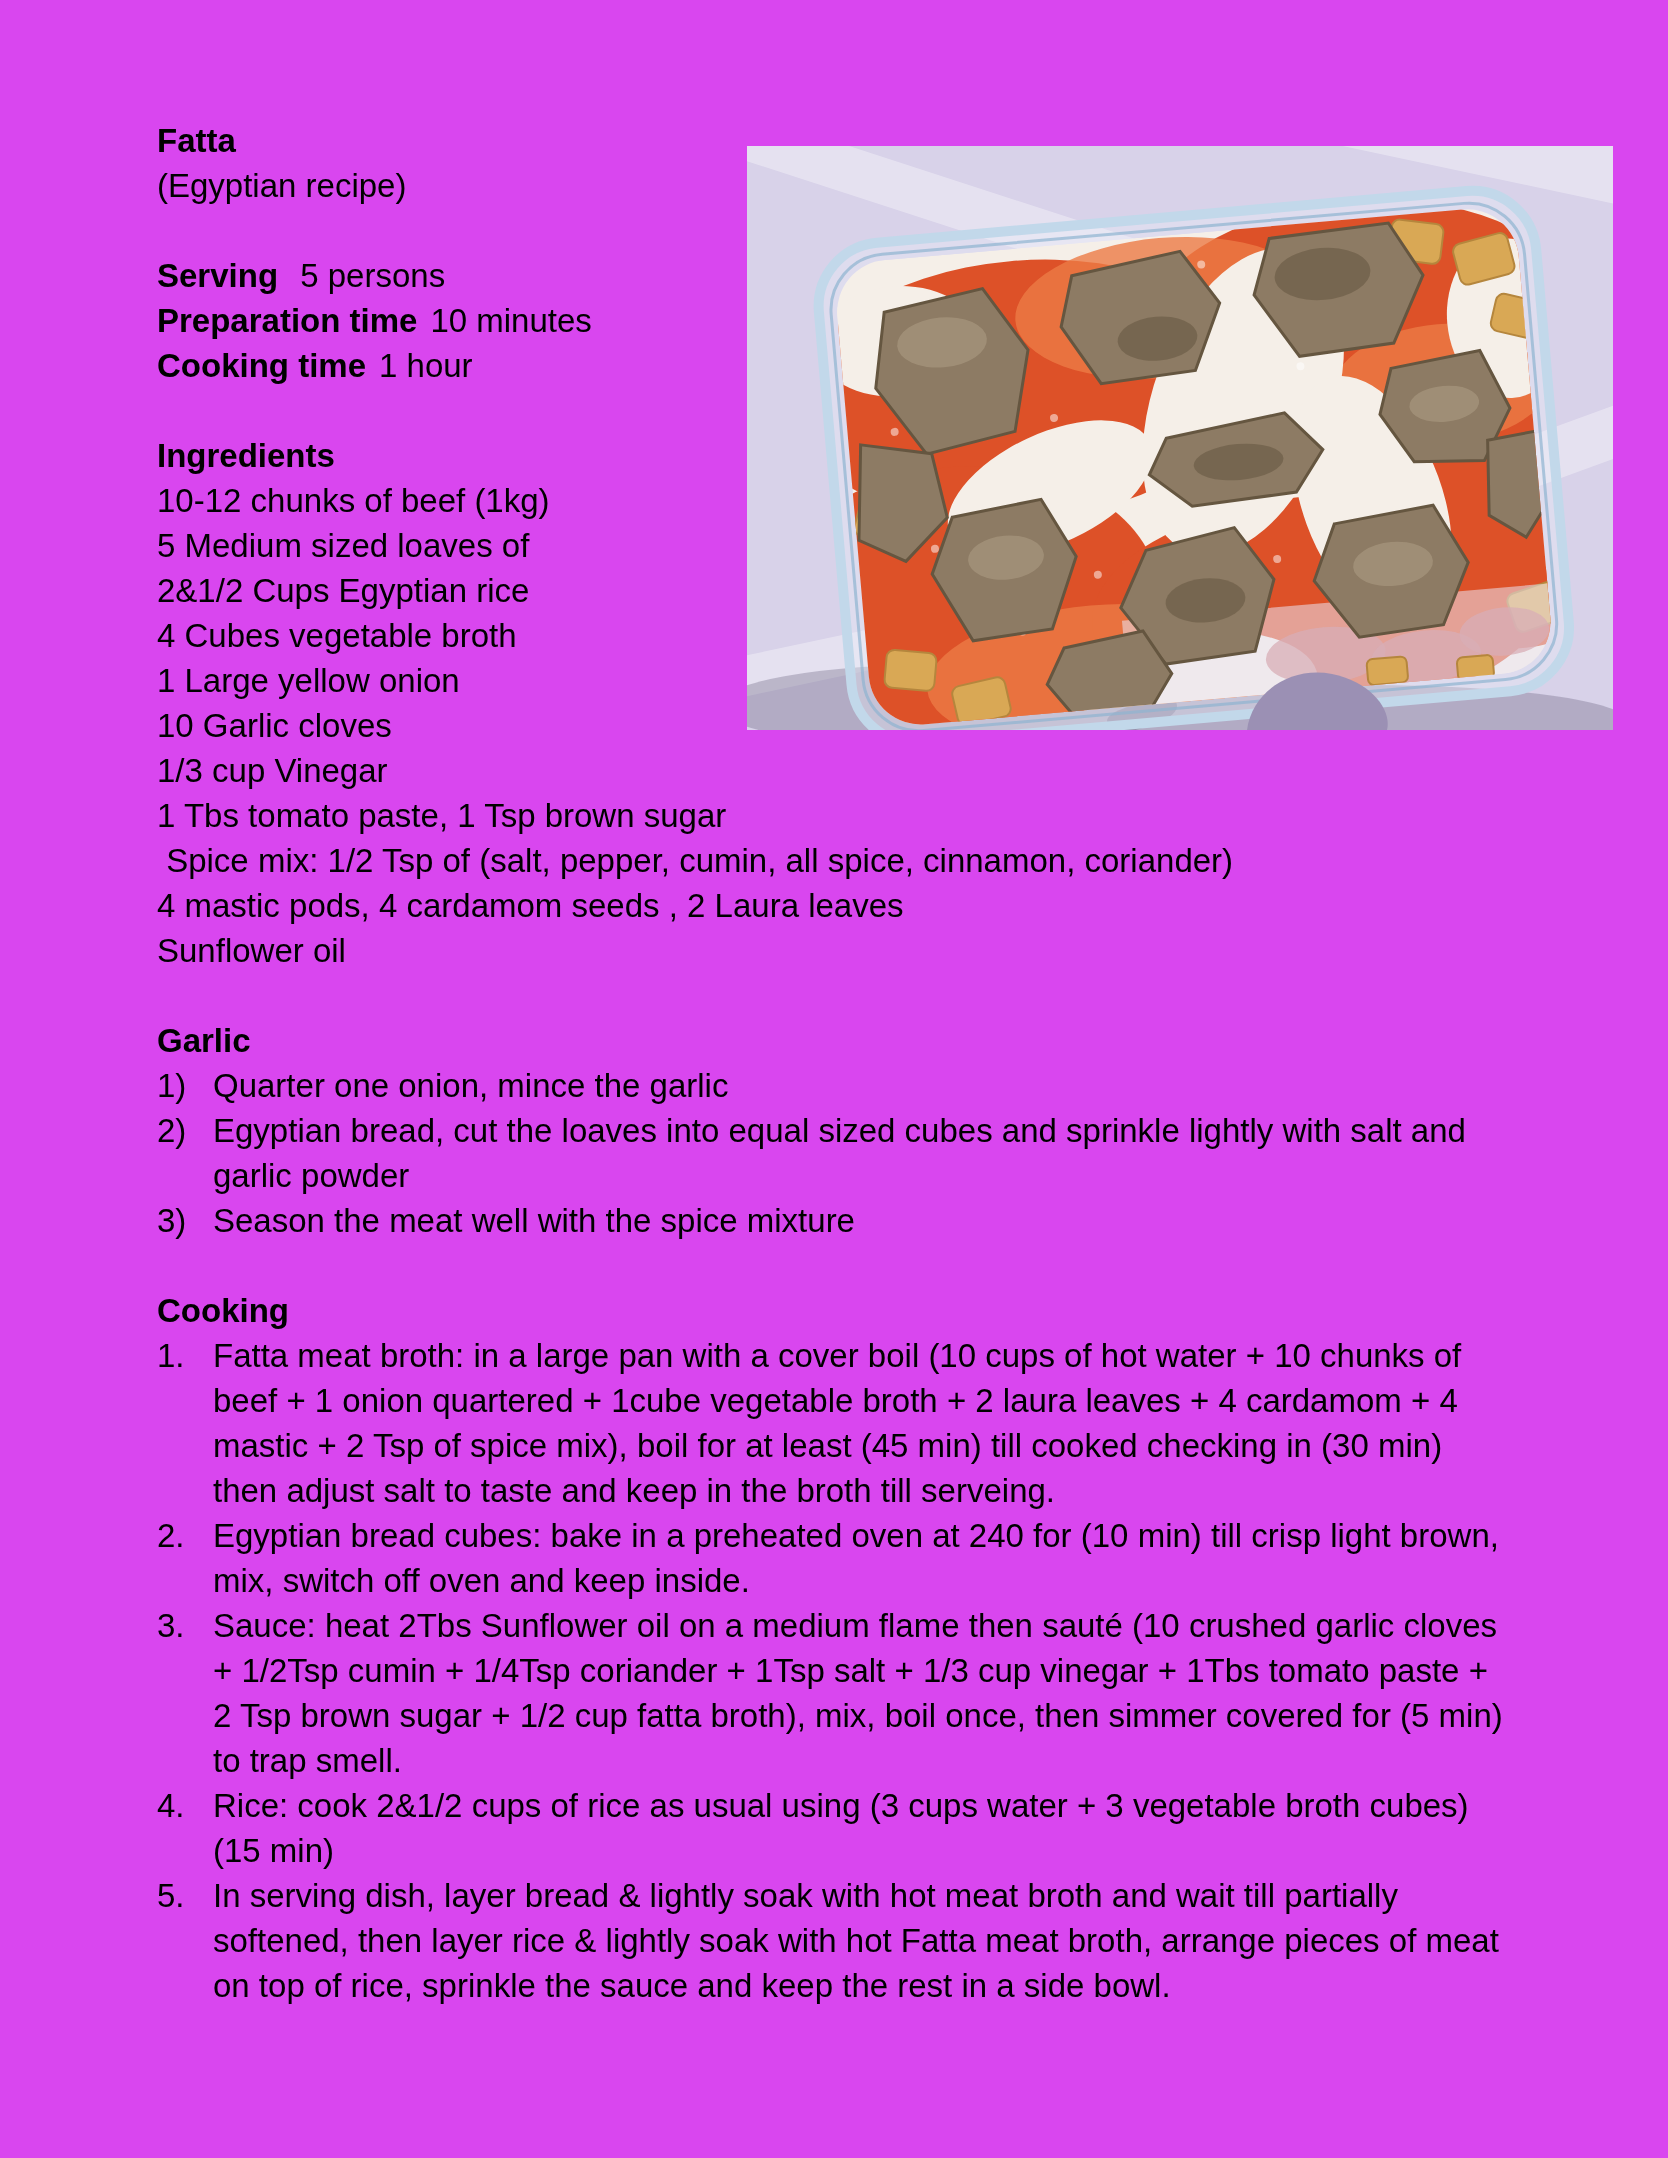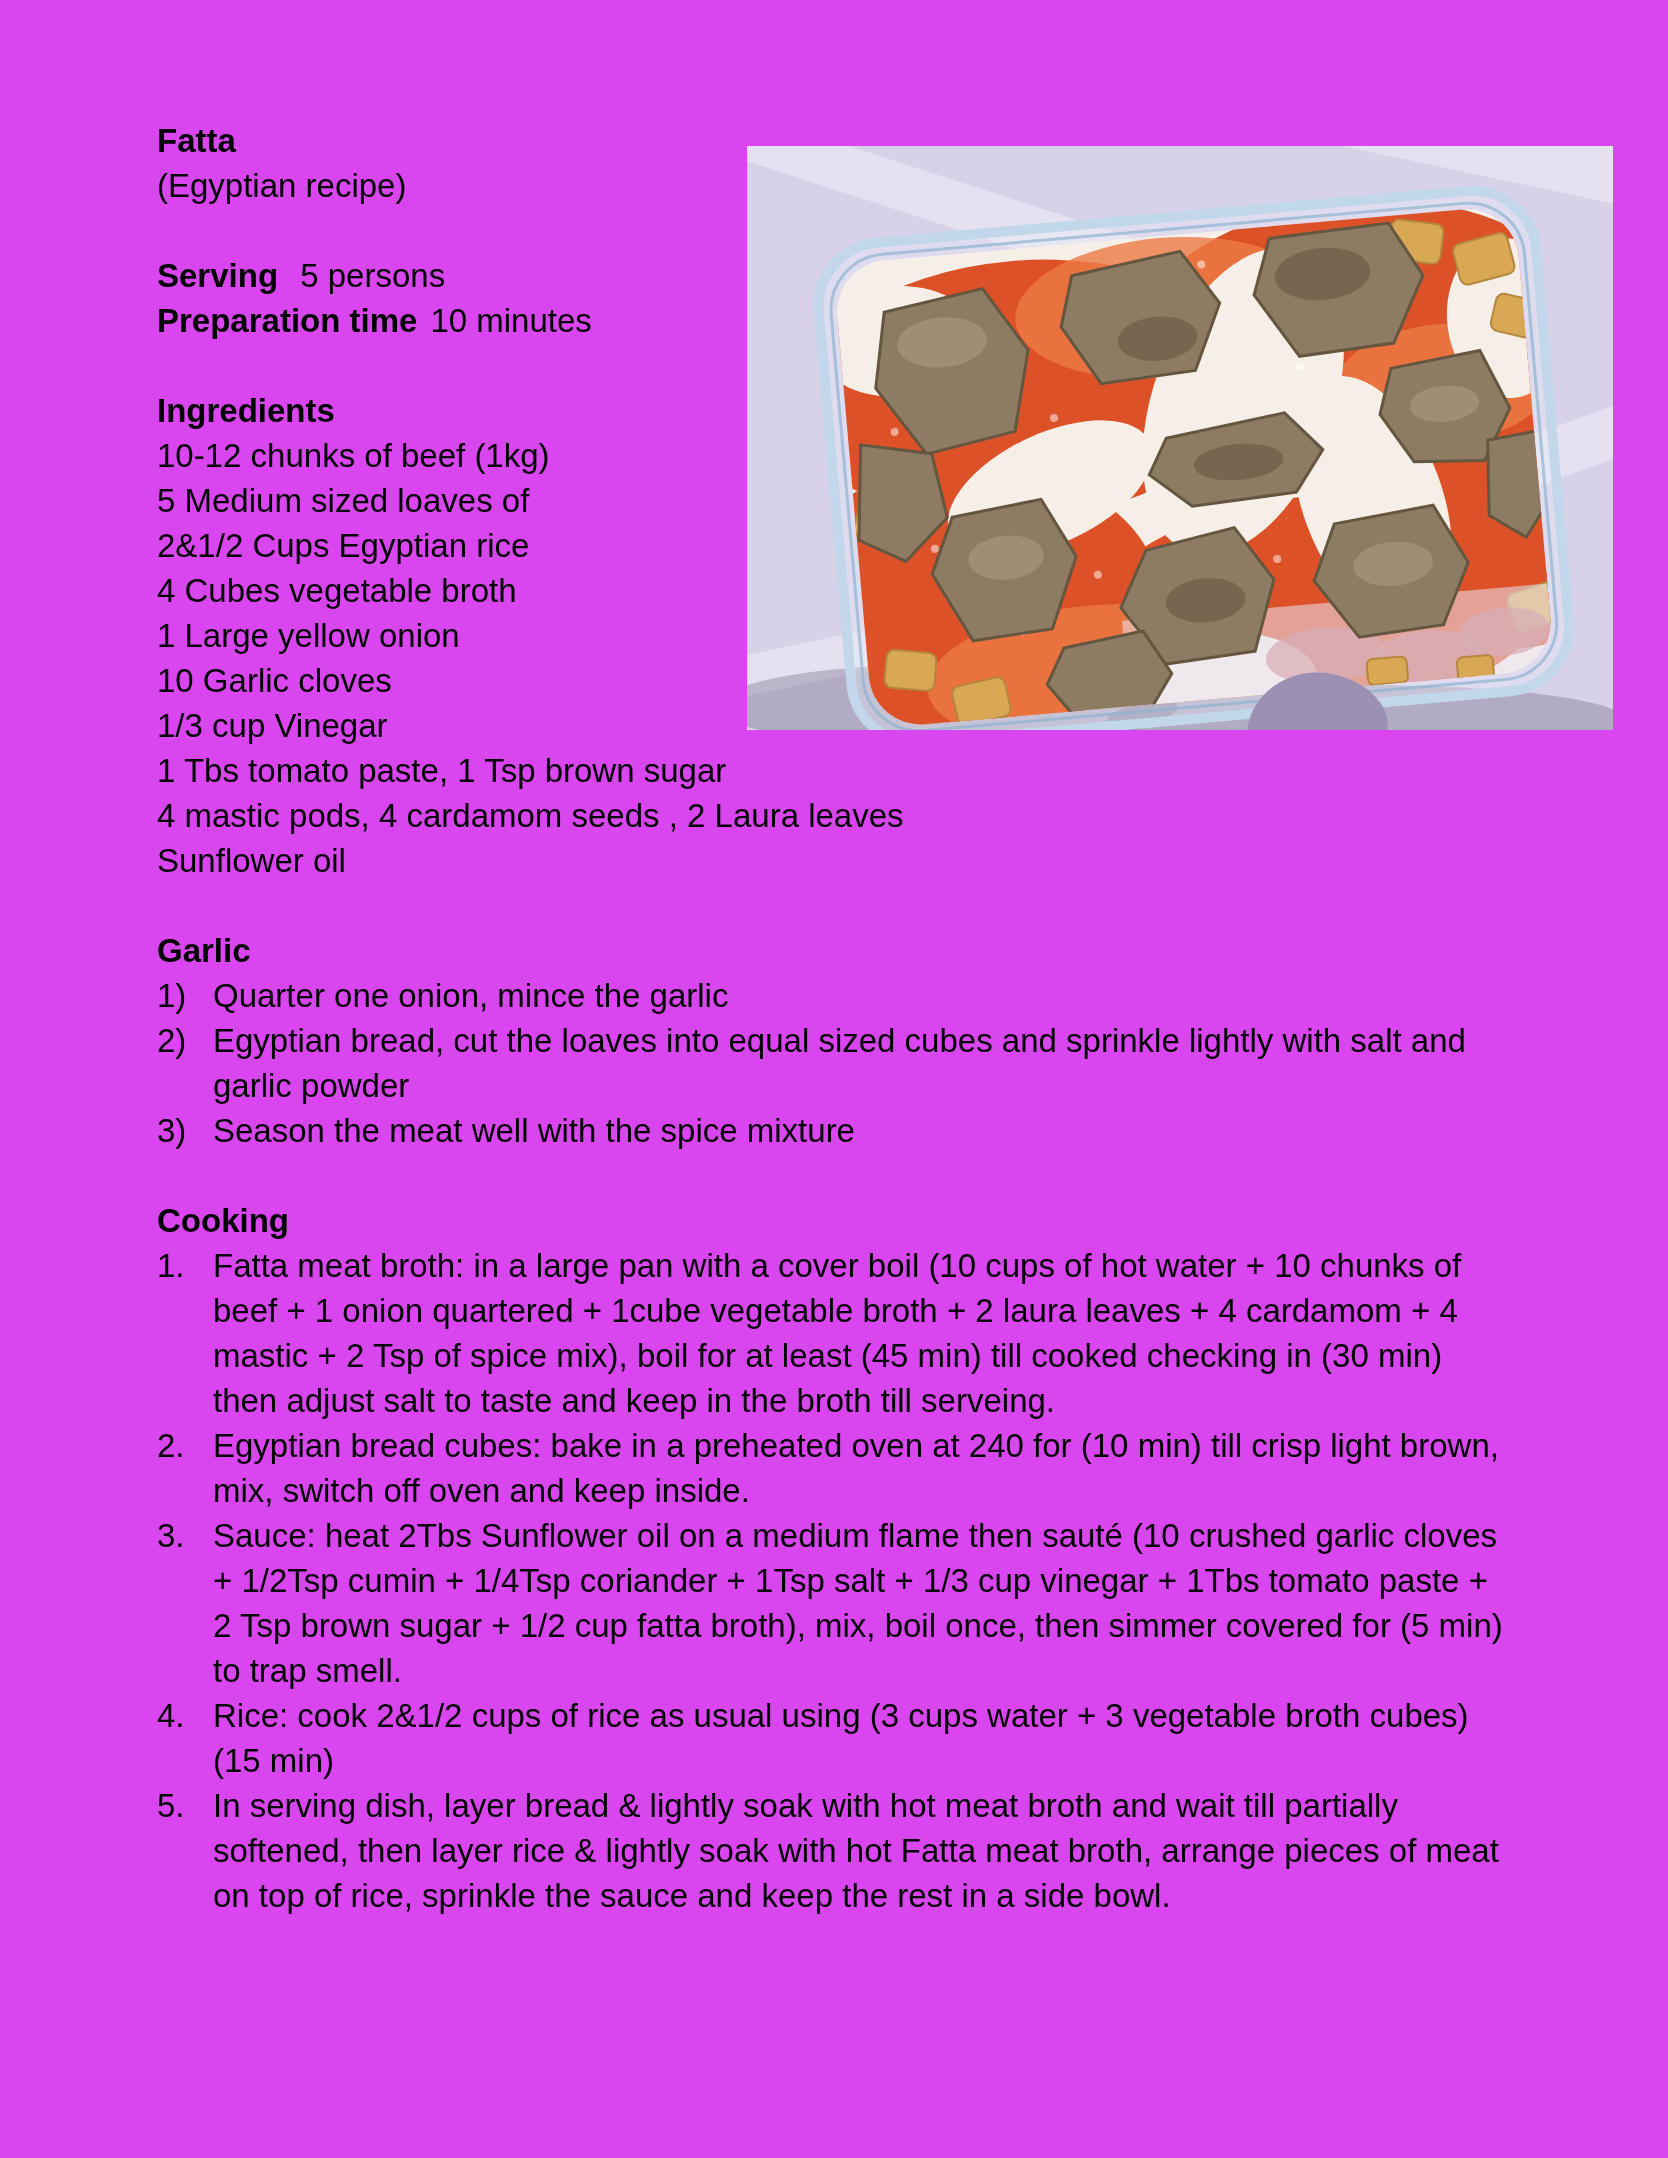--- a/index.html
+++ b/index.html
@@ -168,32 +168,36 @@
     <div>(Egyptian recipe)</div>
 
     <div class="spacer"></div>
 
     <div class="meta-row">
       <span class="label">Serving</span><span class="value"> 5 persons</span>
     </div>
     <div class="meta-row">
       <span class="label">Preparation time</span><span class="value">10 minutes</span>
     </div>
+    <div class="meta-row">
+      <span class="label">Cooking time</span><span class="value">1 hour</span>
+    </div>
 
     <div class="spacer"></div>
 
     <div class="bold">Ingredients</div>
     <div class="ing">10-12 chunks of beef (1kg)</div>
     <div class="ing">5 Medium sized loaves of</div>
     <div class="ing">2&amp;1/2 Cups Egyptian rice</div>
     <div class="ing">4 Cubes vegetable broth</div>
     <div class="ing">1 Large yellow onion</div>
     <div class="ing">10 Garlic cloves</div>
     <div class="ing">1/3 cup Vinegar</div>
     <div class="ing">1 Tbs tomato paste, 1 Tsp brown sugar</div>
+    <div class="ing"> Spice mix: 1/2 Tsp of (salt, pepper, cumin, all spice, cinnamon, coriander)</div>
     <div class="ing">4 mastic pods, 4 cardamom seeds , 2 Laura leaves</div>
     <div class="ing">Sunflower oil</div>
 
     <div class="spacer"></div>
 
     <div class="bold">Garlic</div>
     <div class="step">
       <div class="num">1)</div>
       <div class="txt">Quarter one onion, mince the garlic</div>
     </div>

